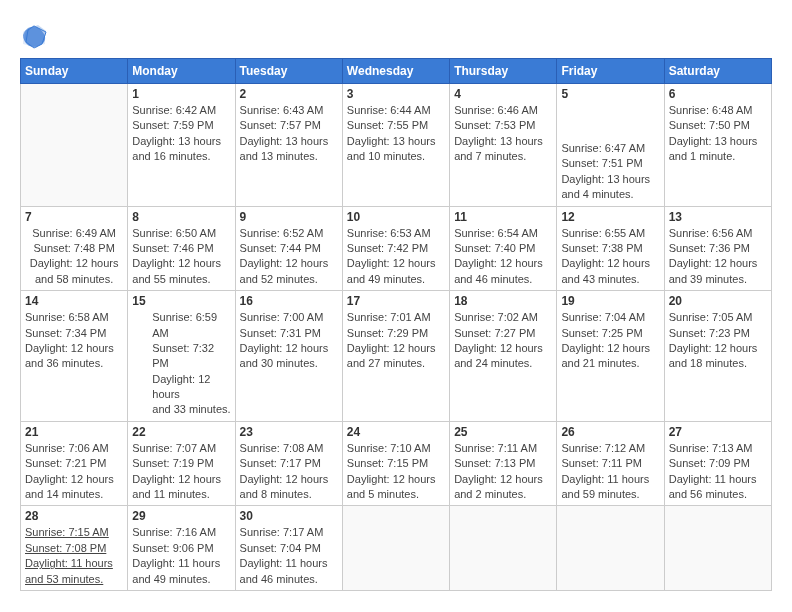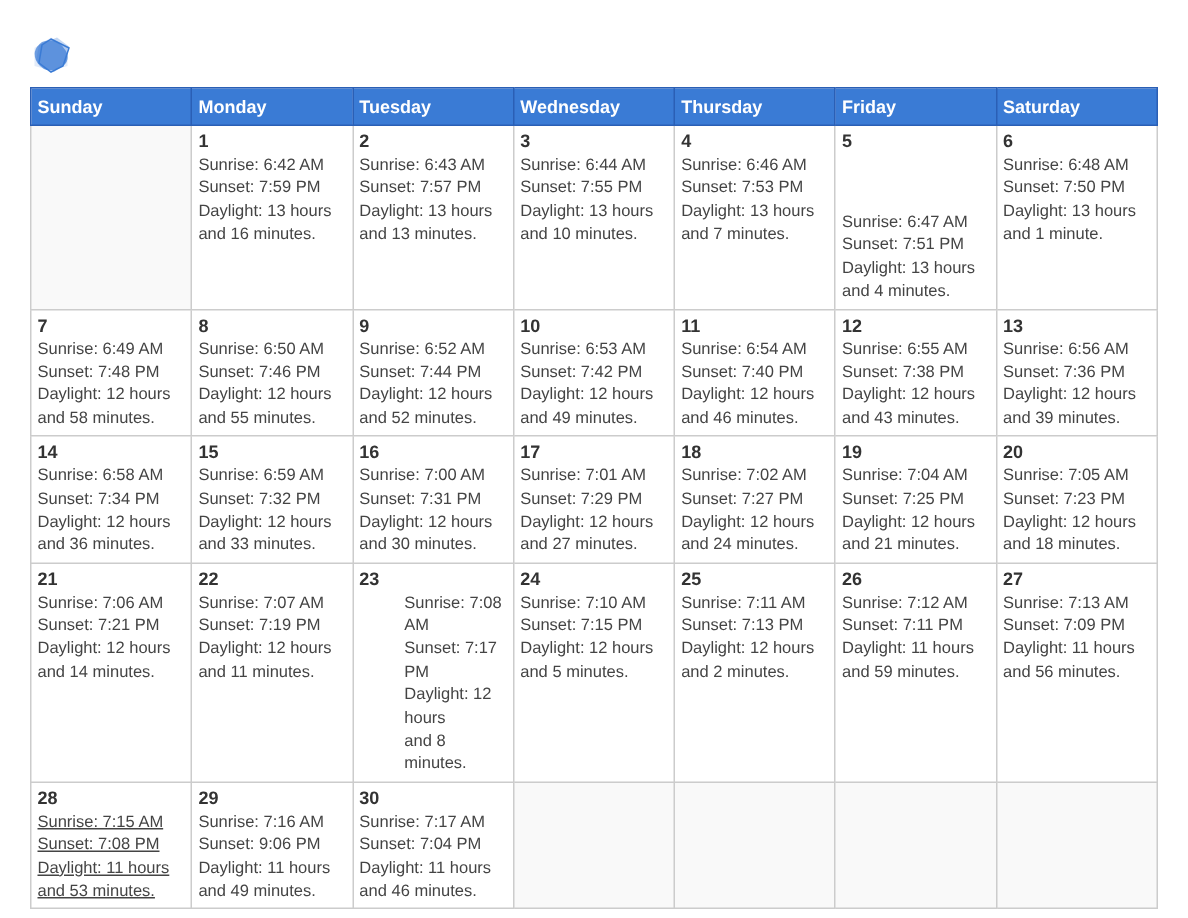--- a/index.html
+++ b/index.html
@@ -178,21 +178,21 @@
             <span class="day-number">6</span>
             <div class="day-info" style="white-space: pre-line;">Sunrise: 6:48 AM
 Sunset: 7:50 PM
 Daylight: 13 hours
 and 1 minute.</div>
           </td>
         </tr>
         <tr>
           <td>
             <span class="day-number">7</span>
-            <div class="day-info" style="white-space: pre-line;">Sunrise: 6:49 AM
+            <div class="day-info" style="white-space: pre-line; text-align: center;">Sunrise: 6:49 AM
 Sunset: 7:48 PM
 Daylight: 12 hours
 and 58 minutes.</div>
           </td>
           <td>
             <span class="day-number">8</span>
             <div class="day-info" style="white-space: pre-line;">Sunrise: 6:50 AM
 Sunset: 7:46 PM
 Daylight: 12 hours
 and 55 minutes.</div>
@@ -236,21 +236,21 @@
         <tr>
           <td>
             <span class="day-number">14</span>
             <div class="day-info" style="white-space: pre-line;">Sunrise: 6:58 AM
 Sunset: 7:34 PM
 Daylight: 12 hours
 and 36 minutes.</div>
           </td>
           <td>
             <span class="day-number">15</span>
-            <div class="day-info" style="white-space: pre-line;">Sunrise: 6:59 AM
+            <div class="day-info" style="white-space: pre-line; margin-left: 20px;">Sunrise: 6:59 AM
 Sunset: 7:32 PM
 Daylight: 12 hours
 and 33 minutes.</div>
           </td>
           <td>
             <span class="day-number">16</span>
             <div class="day-info" style="white-space: pre-line;">Sunrise: 7:00 AM
 Sunset: 7:31 PM
 Daylight: 12 hours
 and 30 minutes.</div>
@@ -294,21 +294,21 @@
           </td>
           <td>
             <span class="day-number">22</span>
             <div class="day-info" style="white-space: pre-line;">Sunrise: 7:07 AM
 Sunset: 7:19 PM
 Daylight: 12 hours
 and 11 minutes.</div>
           </td>
           <td>
             <span class="day-number">23</span>
-            <div class="day-info" style="white-space: pre-line; margin-left: 30px;">Sunrise: 7:08 AM
+            <div class="day-info" style="white-space: pre-line;">Sunrise: 7:08 AM
 Sunset: 7:17 PM
 Daylight: 12 hours
 and 8 minutes.</div>
           </td>
           <td>
             <span class="day-number">24</span>
             <div class="day-info" style="white-space: pre-line;">Sunrise: 7:10 AM
 Sunset: 7:15 PM
 Daylight: 12 hours
 and 5 minutes.</div>

